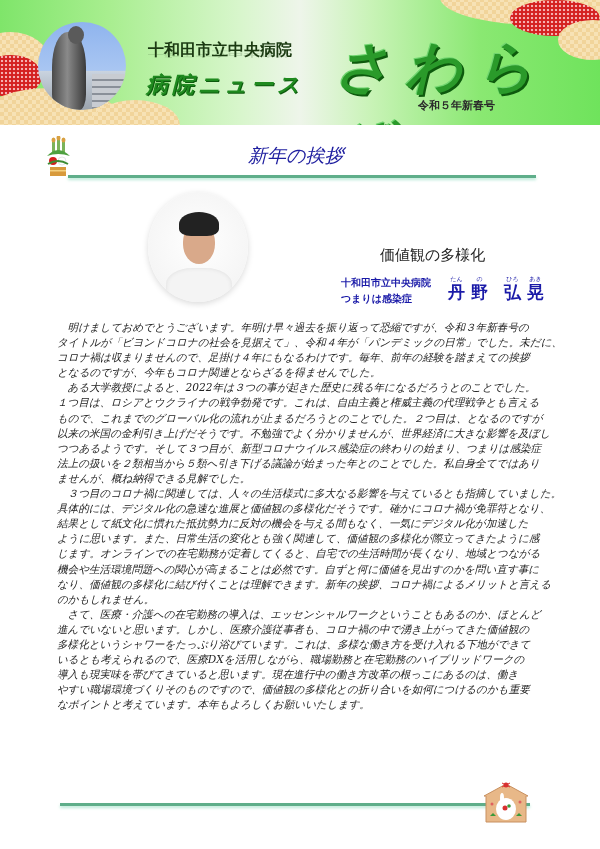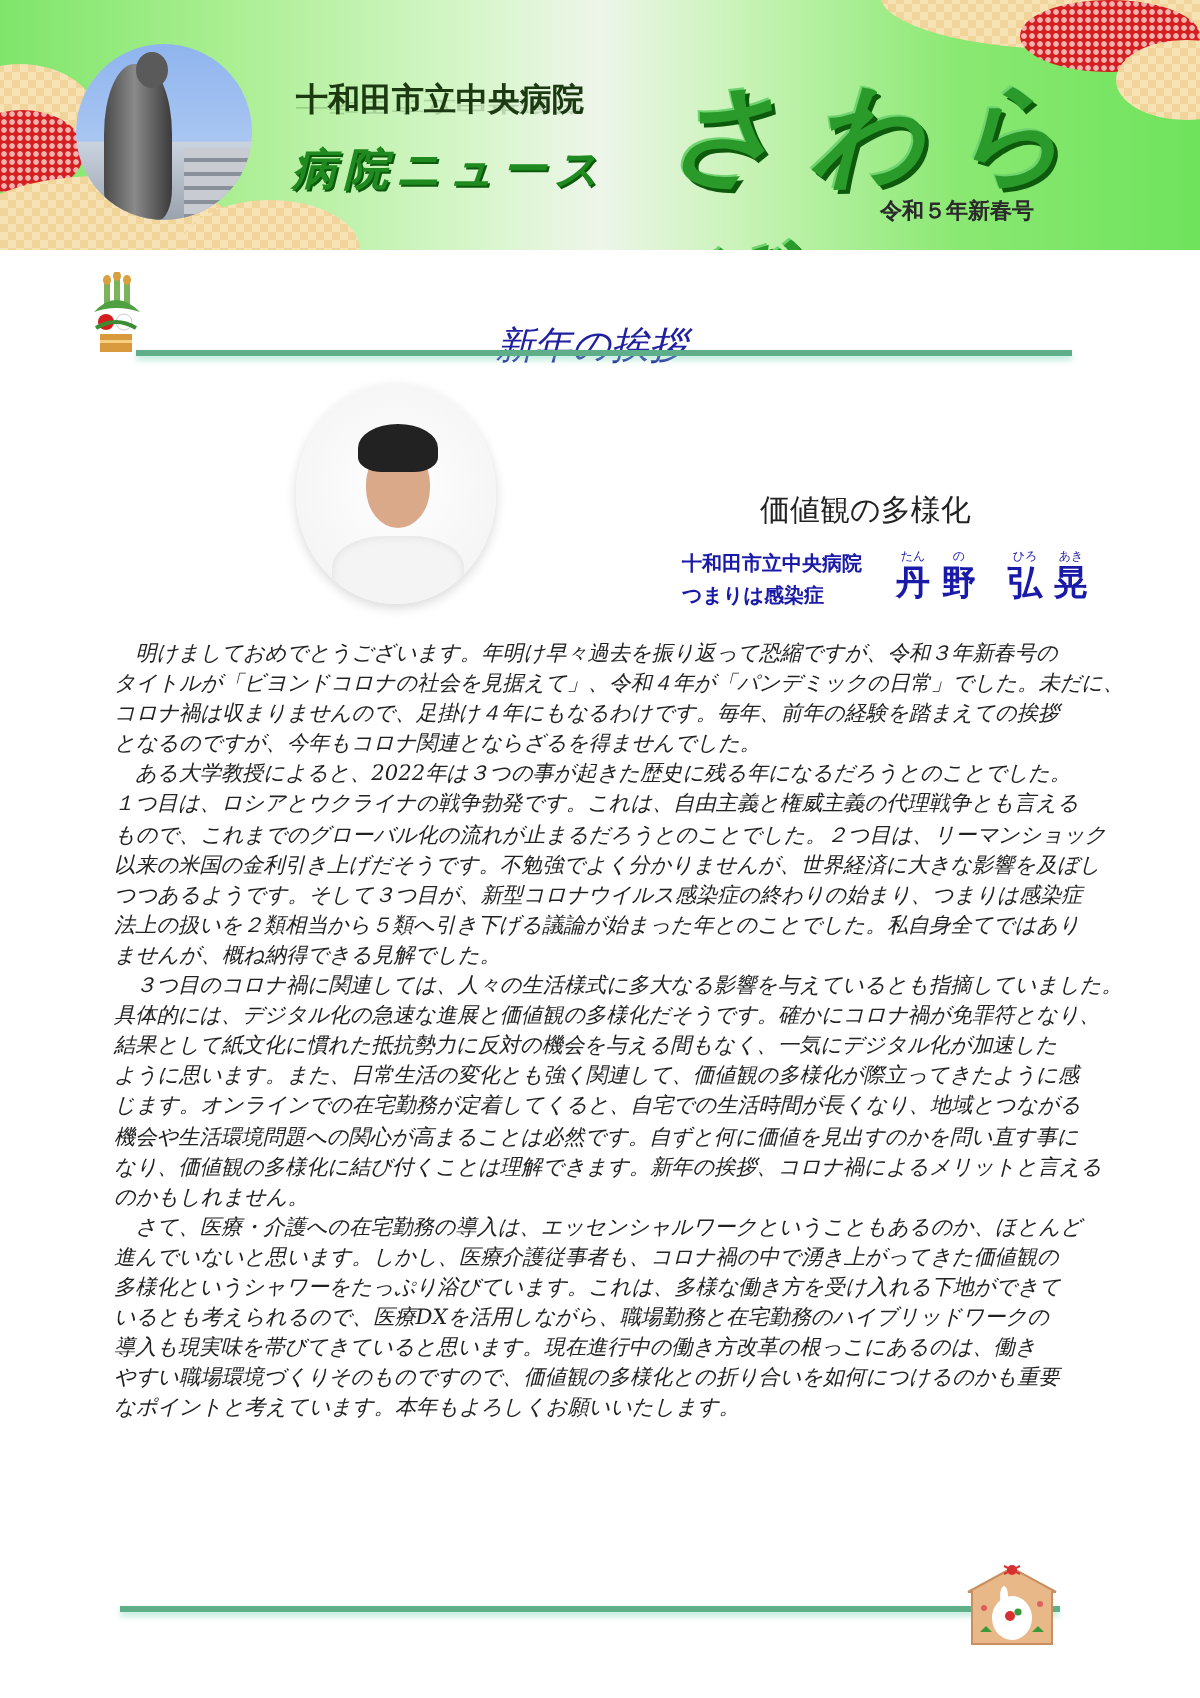--- a/index.html
+++ b/index.html
@@ -39,28 +39,28 @@
       text-shadow:1px 1px 0 #0d5a0d;
       text-align:right;
     }
     .sawarabi {
       position:absolute; left:310px; top:30px; font-family:"DejaVu Serif", serif; font-size:56px;
       color:#2a9a2a; font-weight:bold; font-style:italic; letter-spacing:14px;
       text-shadow:2px 2px 0 #0d5a0d, -1px -1px 0 #6fd46f;
       margin-left:24px;
     }
     .issue {
-      position:absolute; left:440px; top:98px; font-family:"DejaVu Sans", sans-serif; font-size:11px;
+      position:absolute; left:418px; top:98px; font-family:"DejaVu Sans", sans-serif; font-size:11px;
       color:#2b2b2b; font-weight:bold;
     }
 
     
     .kadomatsu { position:absolute; left:44px; top:136px; width:28px; height:42px; }
     .section-title {
-      position:absolute; left:248px; top:160px; font-family:"DejaVu Sans", sans-serif; font-size:19px;
+      position:absolute; left:248px; top:143px; font-family:"DejaVu Sans", sans-serif; font-size:19px;
       color:#2020a0; font-style:italic;
     }
     .rule {
       position:absolute; height:3px; background:#5fae8a;
       box-shadow:0 2px 3px rgba(140,220,190,0.6);
     }
 
     
     .portrait {
       position:absolute; left:148px; top:192px; width:100px; height:110px; border-radius:50%;
@@ -168,21 +168,21 @@
   </span>
 </div>
 
 <div class="body-text">
   <span class="line indent">明けましておめでとうございます。年明け早々過去を振り返って恐縮ですが、令和３年新春号の</span>
   <span class="line">タイトルが「ビヨンドコロナの社会を見据えて」、令和４年が「パンデミックの日常」でした。未だに、</span>
   <span class="line">コロナ禍は収まりませんので、足掛け４年にもなるわけです。毎年、前年の経験を踏まえての挨拶</span>
   <span class="line">となるのですが、今年もコロナ関連とならざるを得ませんでした。</span>
   <span class="line indent">ある大学教授によると、2022年は３つの事が起きた歴史に残る年になるだろうとのことでした。</span>
   <span class="line">１つ目は、ロシアとウクライナの戦争勃発です。これは、自由主義と権威主義の代理戦争とも言える</span>
-  <span class="line">もので、これまでのグローバル化の流れが止まるだろうとのことでした。２つ目は、リーマンショック</span>
+  <span class="line">もので、これまでのグローバル化の流れが止まるだろうとのことでした。２つ目は、となるのですが</span>
   <span class="line">以来の米国の金利引き上げだそうです。不勉強でよく分かりませんが、世界経済に大きな影響を及ぼし</span>
   <span class="line">つつあるようです。そして３つ目が、新型コロナウイルス感染症の終わりの始まり、つまりは感染症</span>
   <span class="line">法上の扱いを２類相当から５類へ引き下げる議論が始まった年とのことでした。私自身全てではあり</span>
   <span class="line">ませんが、概ね納得できる見解でした。</span>
   <span class="line indent">３つ目のコロナ禍に関連しては、人々の生活様式に多大なる影響を与えているとも指摘していました。</span>
   <span class="line">具体的には、デジタル化の急速な進展と価値観の多様化だそうです。確かにコロナ禍が免罪符となり、</span>
   <span class="line">結果として紙文化に慣れた抵抗勢力に反対の機会を与える間もなく、一気にデジタル化が加速した</span>
   <span class="line">ように思います。また、日常生活の変化とも強く関連して、価値観の多様化が際立ってきたように感</span>
   <span class="line">じます。オンラインでの在宅勤務が定着してくると、自宅での生活時間が長くなり、地域とつながる</span>
   <span class="line">機会や生活環境問題への関心が高まることは必然です。自ずと何に価値を見出すのかを問い直す事に</span>

